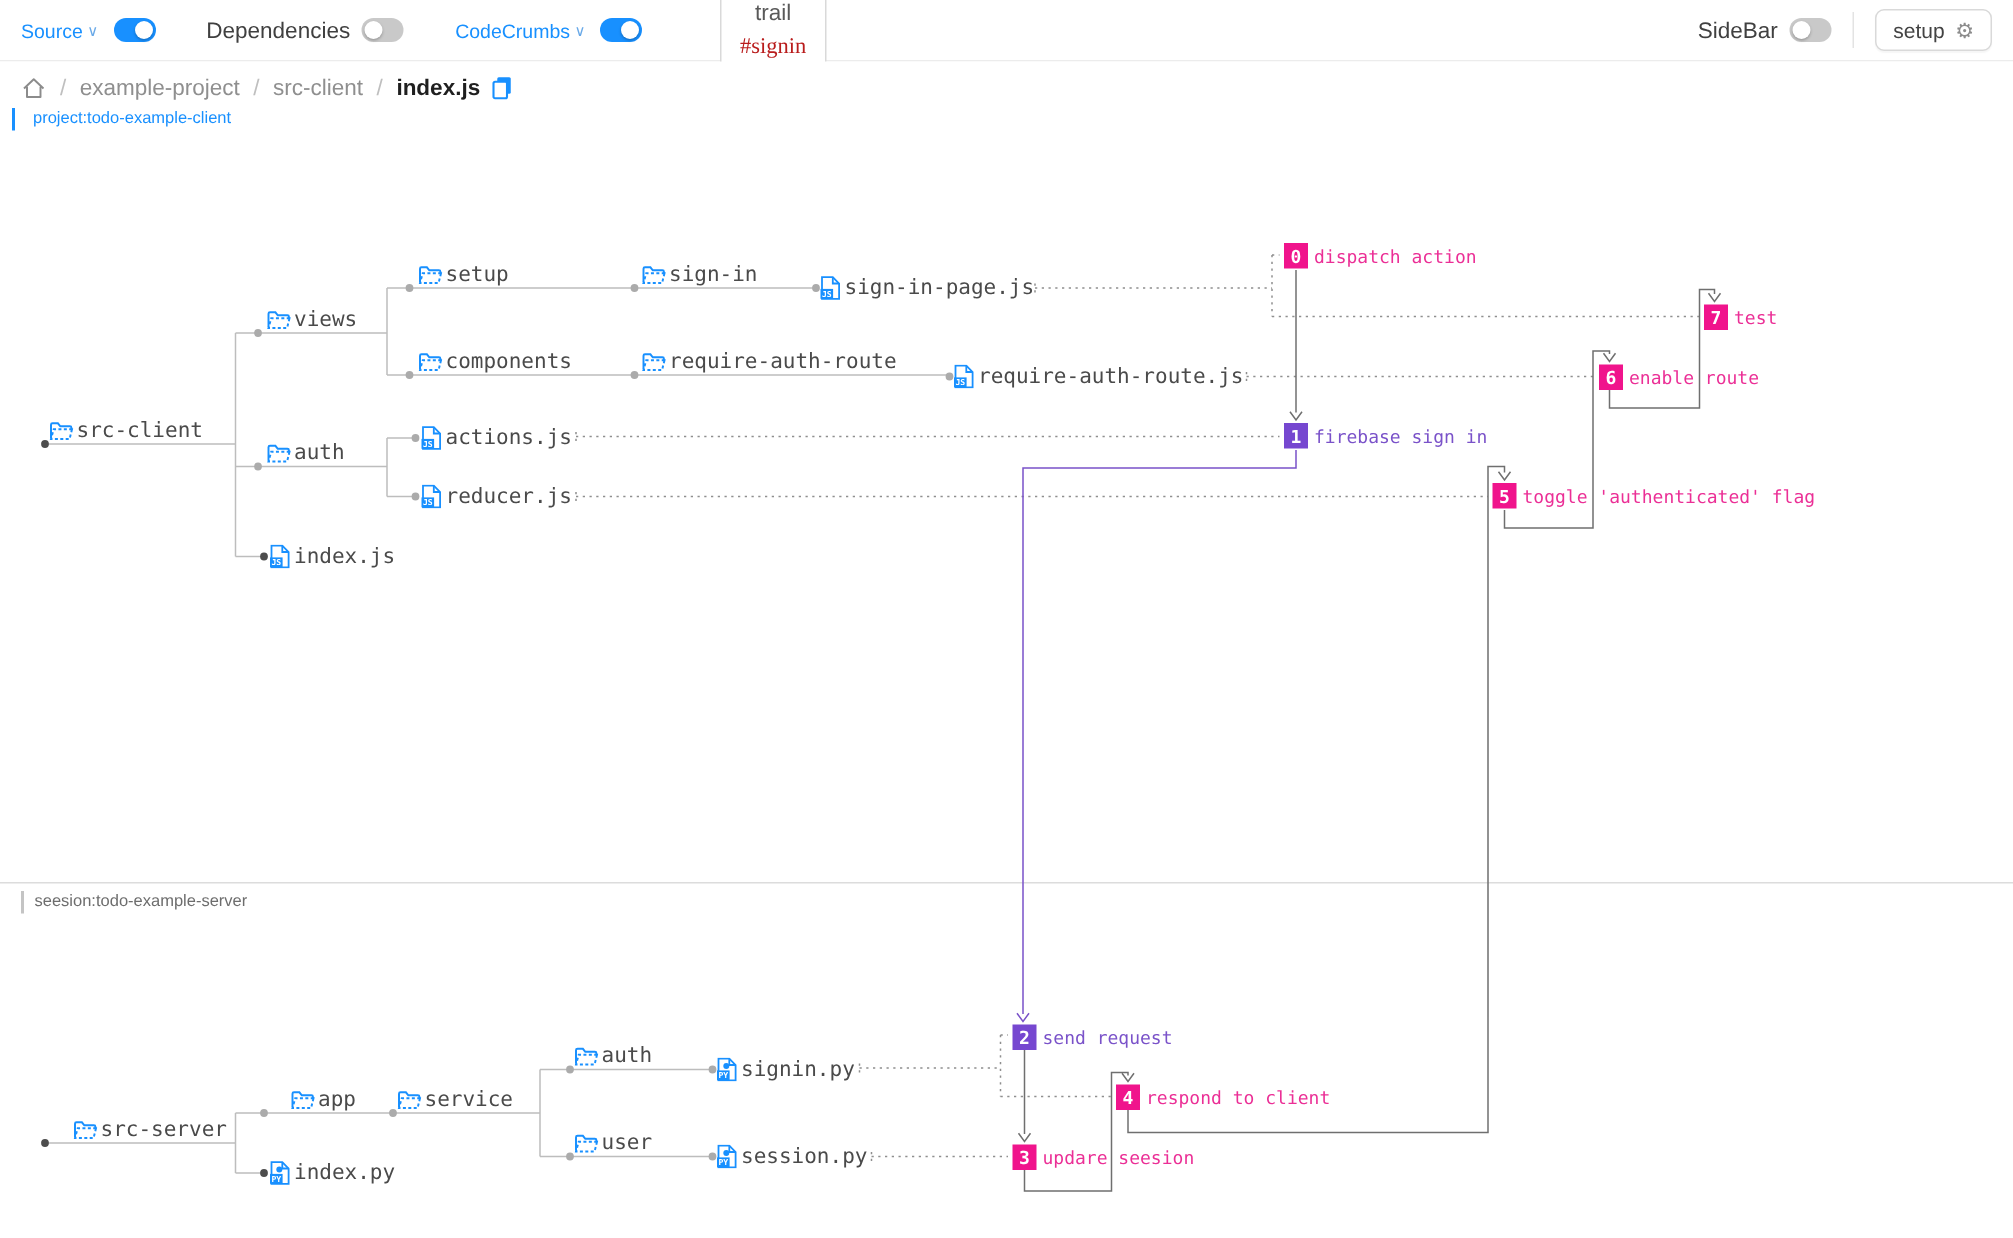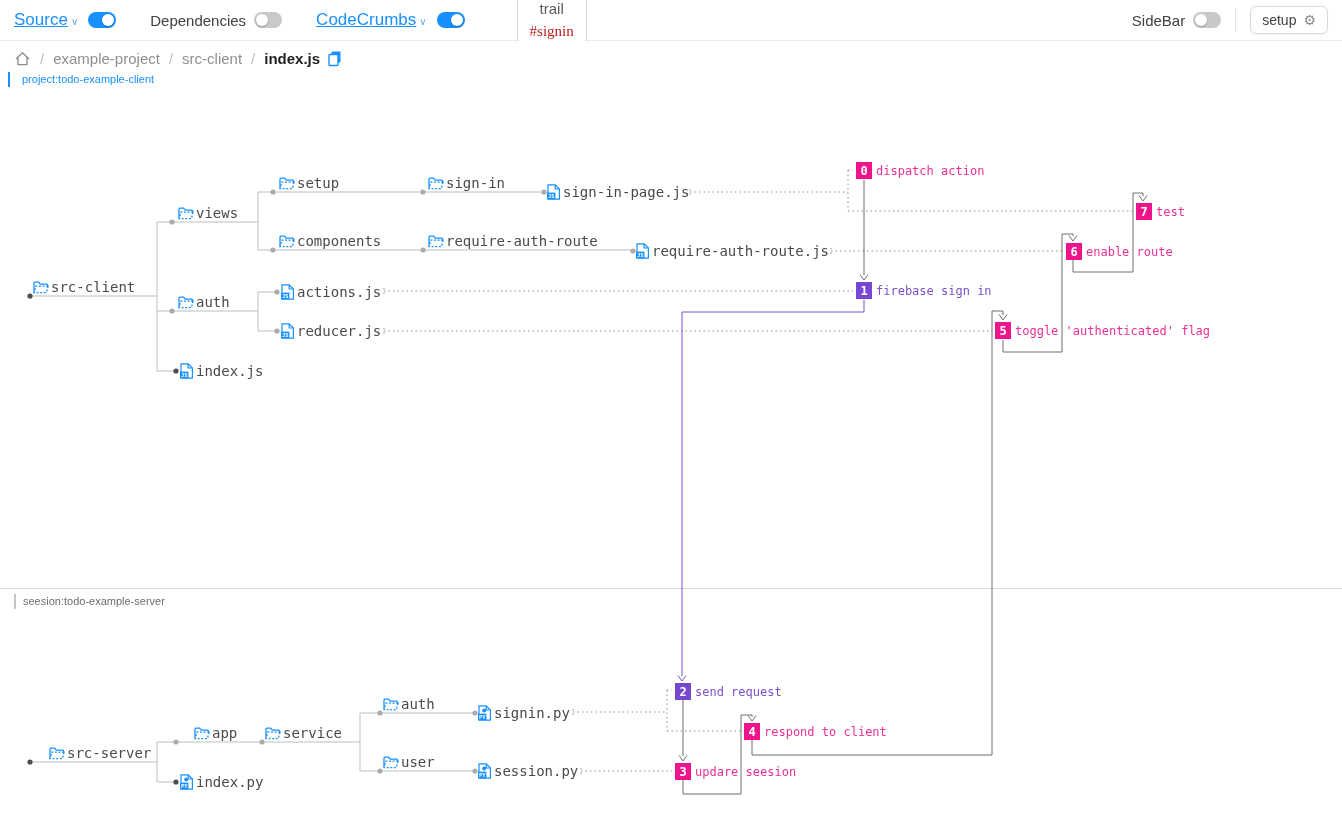--- a/index.html
+++ b/index.html
@@ -3,21 +3,21 @@
 <meta charset="utf-8">
 <style>
   * { box-sizing: border-box; margin: 0; padding: 0; }
   html,body { width:1342px; height:825px; background:#fff; overflow:hidden;
               font-family:"Liberation Sans", sans-serif; }
 
   
   .toolbar { height:41px; display:flex; align-items:center; padding:0 14px;
              border-bottom:1px solid #ececec; position:relative; z-index:10; background:#fff; }
   .tb-group { display:flex; align-items:center; }
-  .tb-label-blue { color:#1890ff; font-size:17px;text-decoration:underline; }
+  .tb-label-blue { color:#1890ff; font-size:13px; }
   .tb-label-dark { color:#404040; font-size:15px; }
   .chev { font-size:10px; color:#69a9e8; margin:2px 2px 0 3px; }
   .switch { width:28px; height:16px; border-radius:9px; background:#c9c9c9;
             position:relative; display:inline-block; margin-left:8px; cursor:pointer; }
   .switch .knob { position:absolute; top:2px; left:2px; width:12px; height:12px;
                   border-radius:50%; background:#fff; box-shadow:0 1px 2px rgba(0,0,0,.25); }
   .switch.on { background:#1890ff; }
   .switch.on .knob { left:auto; right:2px; }
   .trail-btn { margin-left:52px; border:1px solid #d9d9d9; border-radius:4px;
                padding:4px 12px; font-size:15px; background:#fff; display:flex; gap:6px; cursor:pointer;flex-direction:column;}

